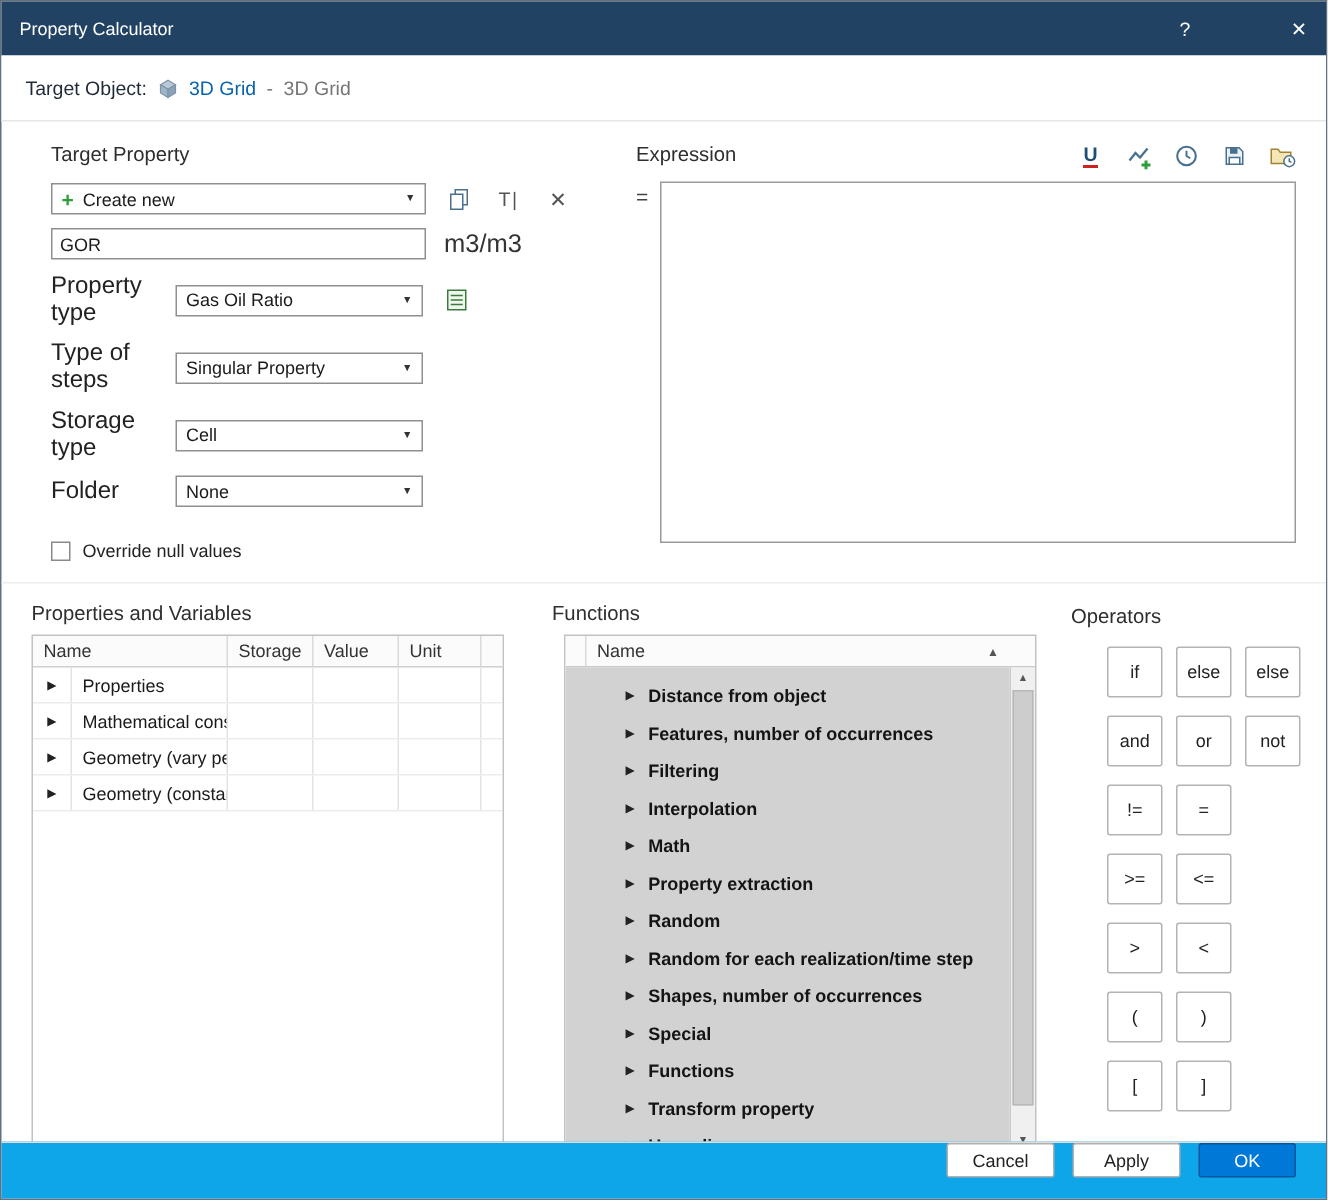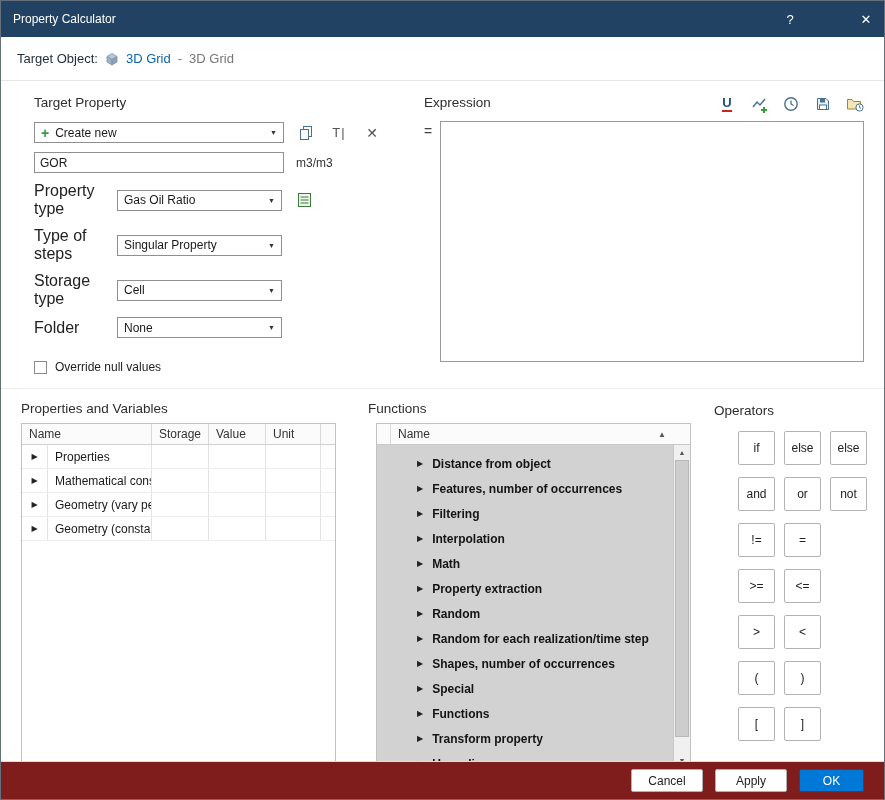--- a/index.html
+++ b/index.html
@@ -31,21 +31,21 @@
   .dropdown { height: 21px; border: 1px solid #8f8f8f; background: #fff; display: flex; align-items: center; padding: 0 6px; font-size: 12px; color: #1a1a1a; }
   .dd-text { flex: 1; white-space: nowrap; overflow: hidden; }
   .dd-arrow { font-size: 7px; color: #333; margin-left: 6px; }
   .dd-main { width: 250px; }
   .dd-field { width: 165px; }
   .plus-glyph { color: #2d9e3a; font-weight: bold; font-size: 14px; margin-right: 6px; line-height: 1; }
   .icon-btn { display: flex; align-items: center; justify-content: center; width: 22px; height: 21px; margin-left: 11px; background: transparent; border: none; }
   .rename-glyph { font-size: 13px; color: #555; letter-spacing: 1px; }
   .delete-glyph { font-size: 14px; color: #555; }
   .text-input { width: 250px; height: 21px; border: 1px solid #8f8f8f; padding: 0 5px; font-size: 12px; font-family: inherit; color: #1a1a1a; }
-  .unit-label { margin-left: 12px; font-size: 12px; color: #333; }
+  .unit-label { margin-left: 12px; font-size: 17px; color: #333; }
   .field-label { flex: 0 0 83px; font-size: 16px; color: #222; }
   .cb-row { margin-top: 22px; display: flex; align-items: center; }
   .checkbox { width: 13px; height: 13px; border: 1px solid #8a8a8a; background: #fff; margin-right: 8px; }
   .cb-label { font-size: 12px; color: #222; }
 
   
   .expr-panel { flex: 1; padding: 14px 20px 14px 10px; display: flex; flex-direction: column; min-width: 0; }
   .expr-header { display: flex; margin-bottom: 8px; }
   .expr-header .panel-title { margin: 0; flex: 1; }
   .expr-icons { display: flex; align-items: center; gap: 14px; }
@@ -85,21 +85,21 @@
   .scroll-track { flex: 1; position: relative; }
   .scroll-thumb { position: absolute; top: 0; left: 1px; right: 1px; height: calc(100% - 16px); background: #cdcdcd; border: 1px solid #b8b8b8; }
 
   
   .ops-panel { flex: 1; padding: 14px 0 12px 8px; }
   .ops-grid { margin-left: 24px; margin-top: 13px; }
   .op-row { display: flex; gap: 9px; margin-bottom: 12px; }
   .op-btn { width: 37px; height: 34px; background: #fff; border: 1px solid #b3b3b3; border-radius: 2px; font-size: 12px; font-family: inherit; color: #222; }
 
   
-  .footer { flex: 0 0 38px; background: #7f1d1d; border-top: 1px solid #dddddd; display: flex; align-items: center; justify-content: flex-end; gap: 12px; padding-right: 20px; }
+  .footer { flex: 0 0 38px; background: #0ea5e9; border-top: 1px solid #dddddd; display: flex; align-items: flex-start; justify-content: flex-end; gap: 12px; padding-right: 20px; }
   .btn { height: 23px; min-width: 72px; border: 1px solid #b0b0b0; background: #fff; border-radius: 2px; font-size: 12px; font-family: inherit; color: #222; padding: 0 12px; }
   .btn-ok { min-width: 65px; background: #0078d7; border-color: #00569c; color: #fff; }
 </style>
 </head>
 <body>
 
 <div class="window">
 
   <div class="titlebar">
     <span class="title">Property Calculator</span>

